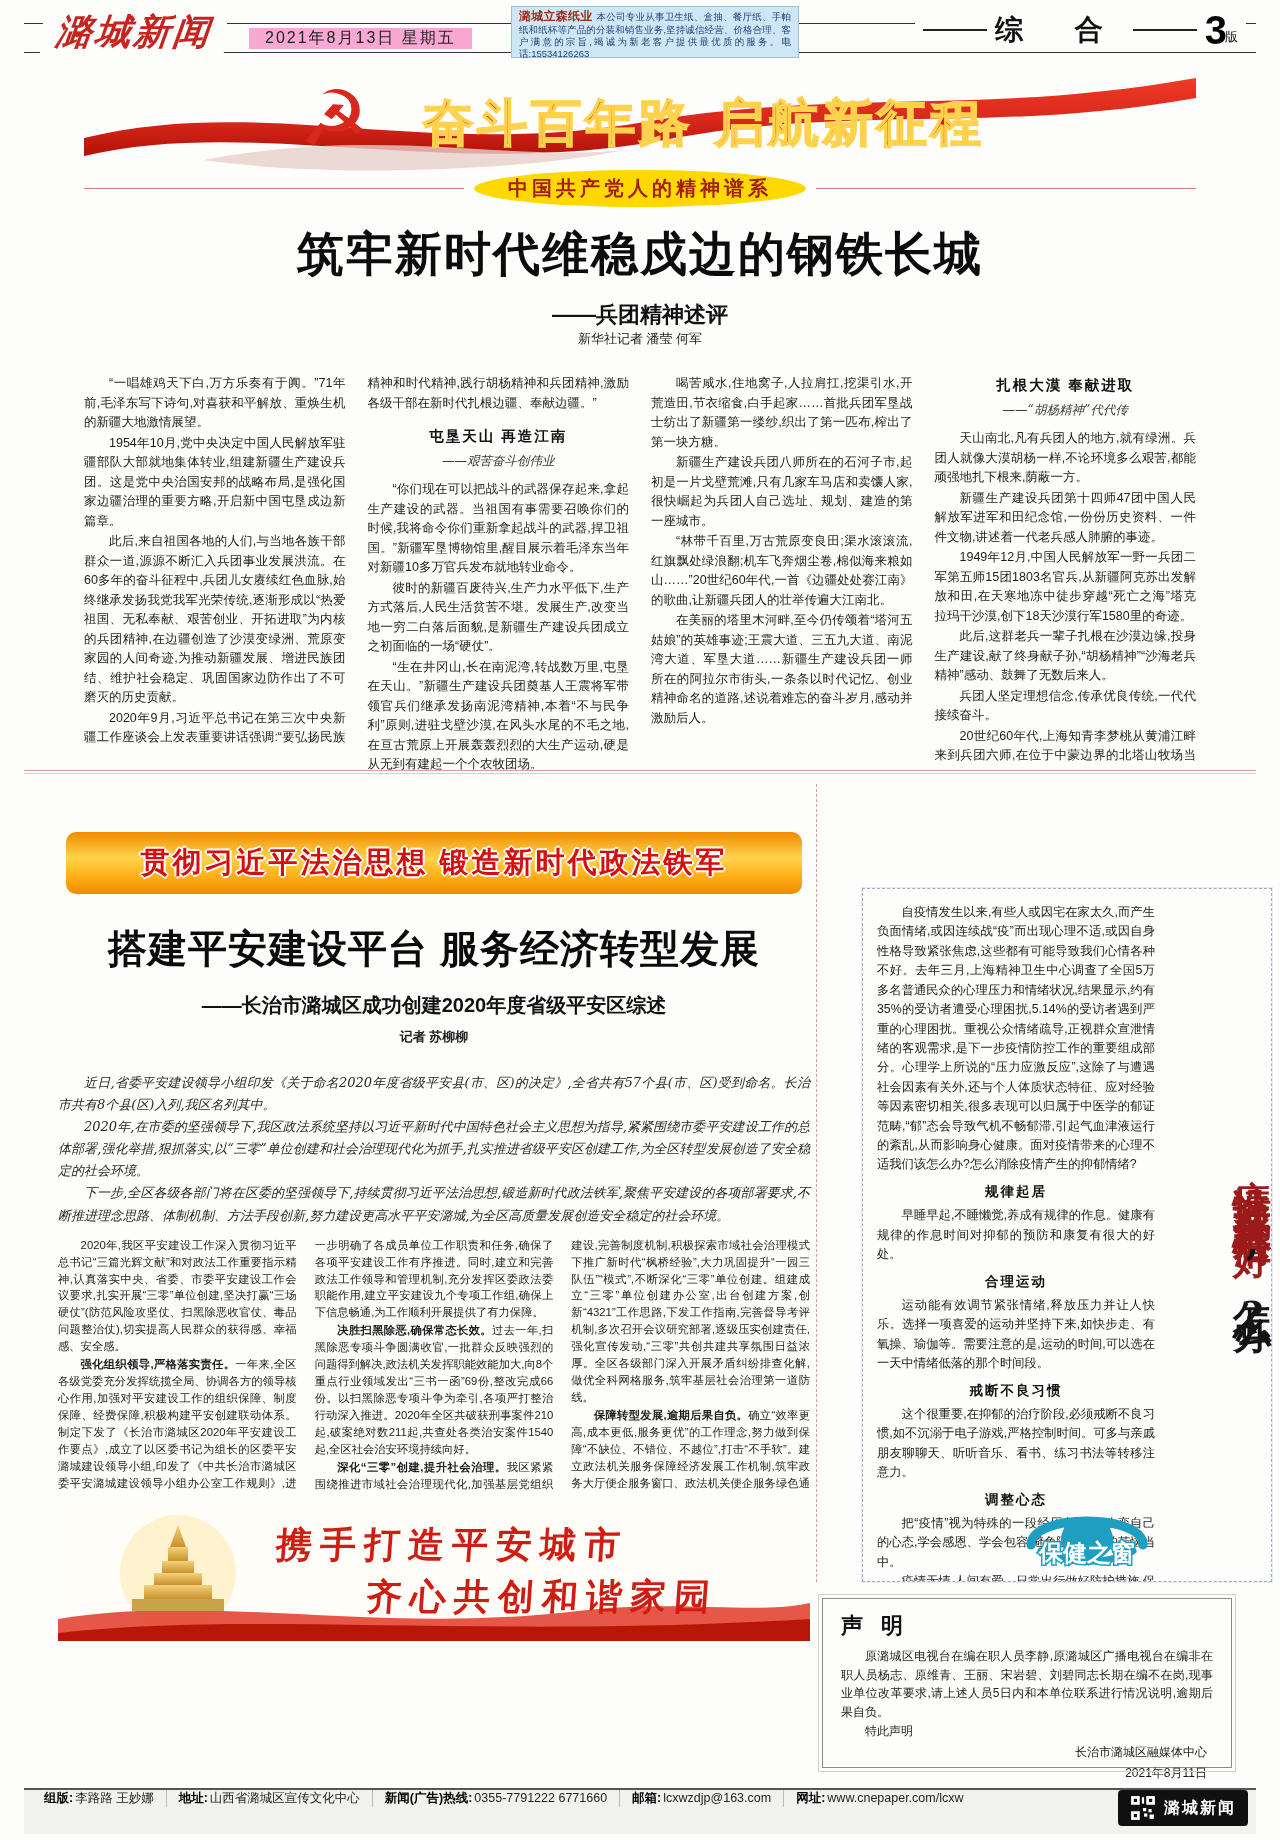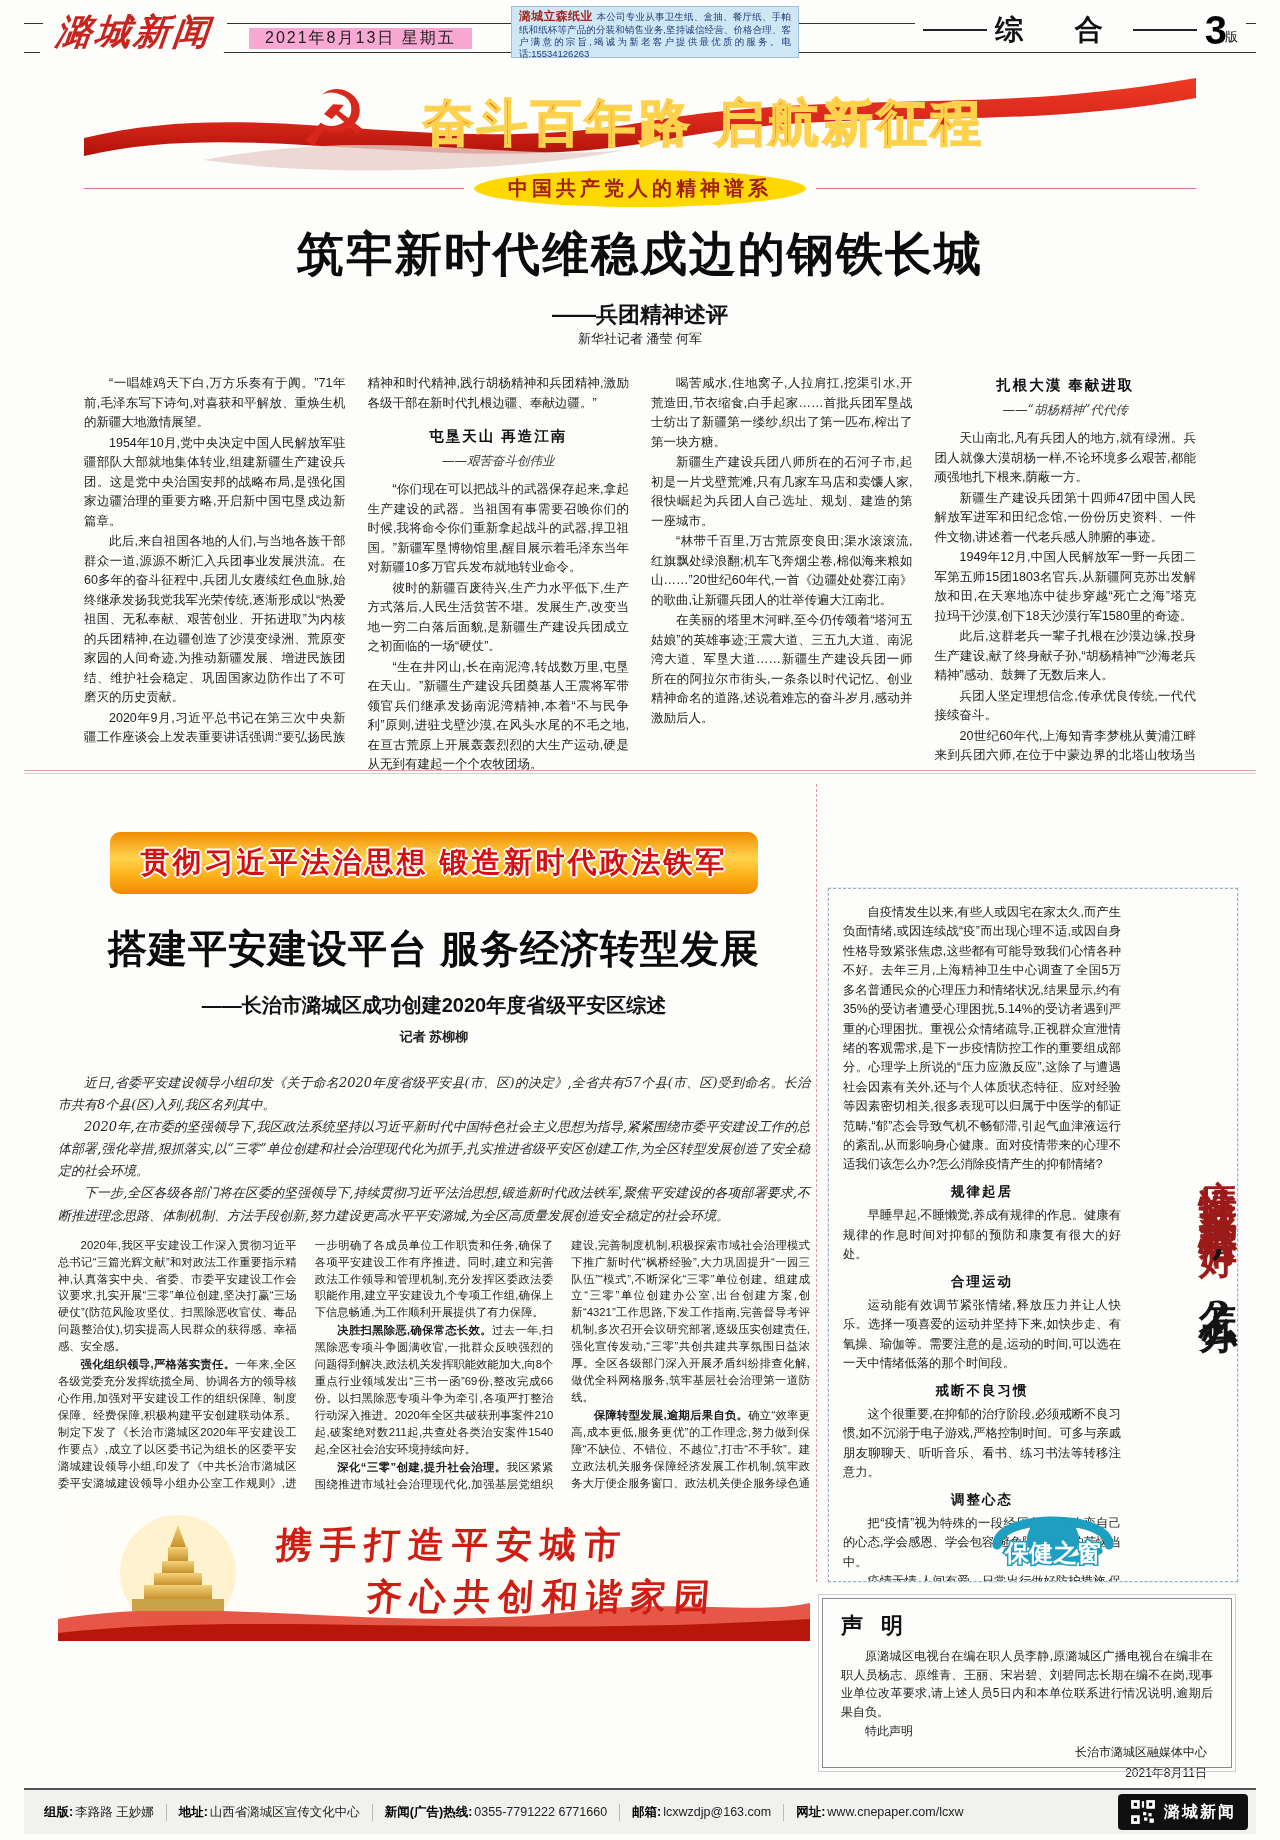--- a/index.html
+++ b/index.html
@@ -63,21 +63,21 @@
   .col-sub .cs1 { font-size:14.5px; font-weight:bold; letter-spacing:2px; color:#111; }
   .col-sub .cs2 { font-size:12.5px; font-family:"DejaVu Serif", serif; font-style:italic; color:#3a3a3a; margin-top:3px; }
 
   .sep1 { position:absolute; top:770px; left:24px; width:1232px; border-top:1px solid #e0a0a0; }
   .sep1:after { content:""; display:block; margin-top:2px; border-top:1px solid #edc4c4; }
   .vsep { position:absolute; top:784px; left:816px; height:798px; border-left:1px dashed #dd9a9a; }
 
   
   .left2 { position:absolute; top:790px; left:58px; width:752px; }
   .banner2 {
-    margin:42px auto 0; width:648px; height:62px; border-radius:10px;
+    margin:42px auto 0; width:736px; height:62px; border-radius:10px;
     background:linear-gradient(180deg,#f08c00 0%,#ffd34d 42%,#ffb11a 70%,#ef8a00 100%);
     display:flex; align-items:center; justify-content:center;
     font-size:29px; font-weight:900; letter-spacing:3px; color:#d40f0f;
     text-shadow:-2px 0 #fff,2px 0 #fff,0 -2px #fff,0 2px #fff,-1px -1px #fff,1px 1px #fff;
     white-space:nowrap;
   }
   .headline2 { margin-top:28px; text-align:center; font-size:39px; font-weight:900; letter-spacing:1px; color:#0b0b0b; }
   .subhead2 { margin-top:16px; text-align:center; font-size:20px; font-weight:bold; color:#111; }
   .byline2 { margin-top:9px; text-align:center; font-size:13px; font-weight:bold; color:#222; }
   .intro2 {
@@ -97,21 +97,21 @@
   .banner3 svg { position:absolute; inset:0; }
   .b3t1, .b3t2 {
     position:absolute; font-family:"DejaVu Serif", serif; font-weight:bold;
     color:#cf1d14; letter-spacing:8px; white-space:nowrap; transform:skewX(-4deg);
   }
   .b3t1 { top:14px; left:218px; font-size:36px; }
   .b3t2 { top:66px; left:308px; font-size:36px; }
 
   
   .sidebar {
-    position:absolute; top:888px; left:828px; width:410px; height:694px;
+    position:absolute; top:888px; left:862px; width:410px; height:694px;
     border:1px dashed #9ab0c0; outline:1px solid #e7eef3; background:#fdfdfb;
     display:flex;
   }
   .sb-text { position:relative; flex:1; padding:14px 8px 12px 14px; font-size:12.3px; line-height:1.58; text-align:justify; color:#1b1b1b; overflow:hidden; }
   .sb-text p { text-indent:2em; }
   .sb-text .col-sub { margin:6px 0 4px; }
   .sb-text .col-sub .cs1 { font-size:13.5px; }
   .sb-vtitle {
     width:108px; padding-top:22px; display:flex; justify-content:center;
     writing-mode:vertical-rl; text-orientation:upright;
@@ -130,21 +130,21 @@
   }
   .stmt-title { font-size:22px; font-weight:900; letter-spacing:6px; color:#111; margin-bottom:6px; }
   .stmt-body { font-size:12px; line-height:1.55; text-align:justify; color:#1c1c1c; text-indent:2em; }
   .stmt-close { font-size:12px; margin-top:2px; text-indent:2em; }
   .stmt-sig { font-size:12px; text-align:right; margin-top:4px; padding-right:6px; }
 
   
   .footer {
     position:absolute; left:24px; right:24px; top:1788px; height:46px;
     border-top:2px solid #555; background:#f1f1ef;
-    display:flex; align-items:center; padding:0 8px; gap:0; font-size:12.5px;
+    display:flex; align-items:flex-start; padding:0 8px; gap:0; font-size:12.5px;
   }
   .f-item { padding:0 12px; border-left:1px solid #bbb; white-space:nowrap; color:#222; }
   .f-item:first-child { border-left:none; }
   .f-item b { font-weight:bold; color:#000; margin-right:2px; }
   .f-wechat {
     margin-left:auto; display:flex; align-items:center; gap:8px;
     background:#101010; color:#fff; border-radius:4px; padding:4px 12px; height:36px;
   }
   .f-wechat .qr { width:26px; height:26px; }
   .f-wechat span { font-size:16px; font-weight:bold; letter-spacing:2px; }

